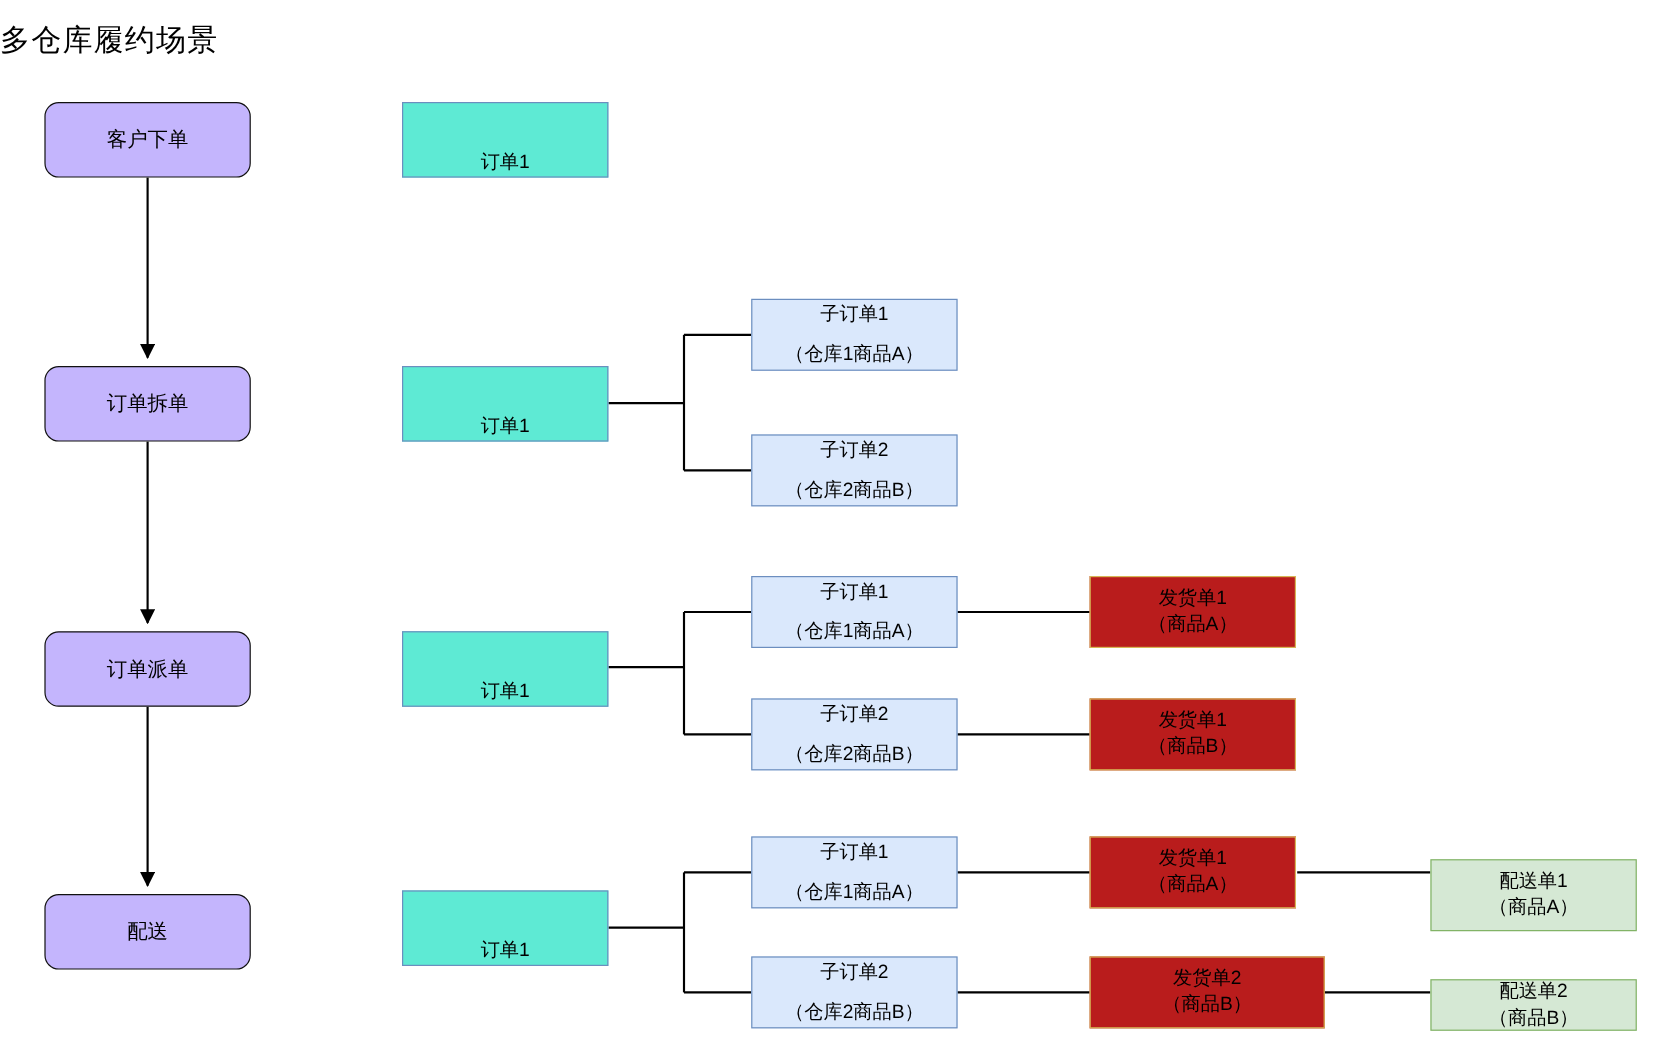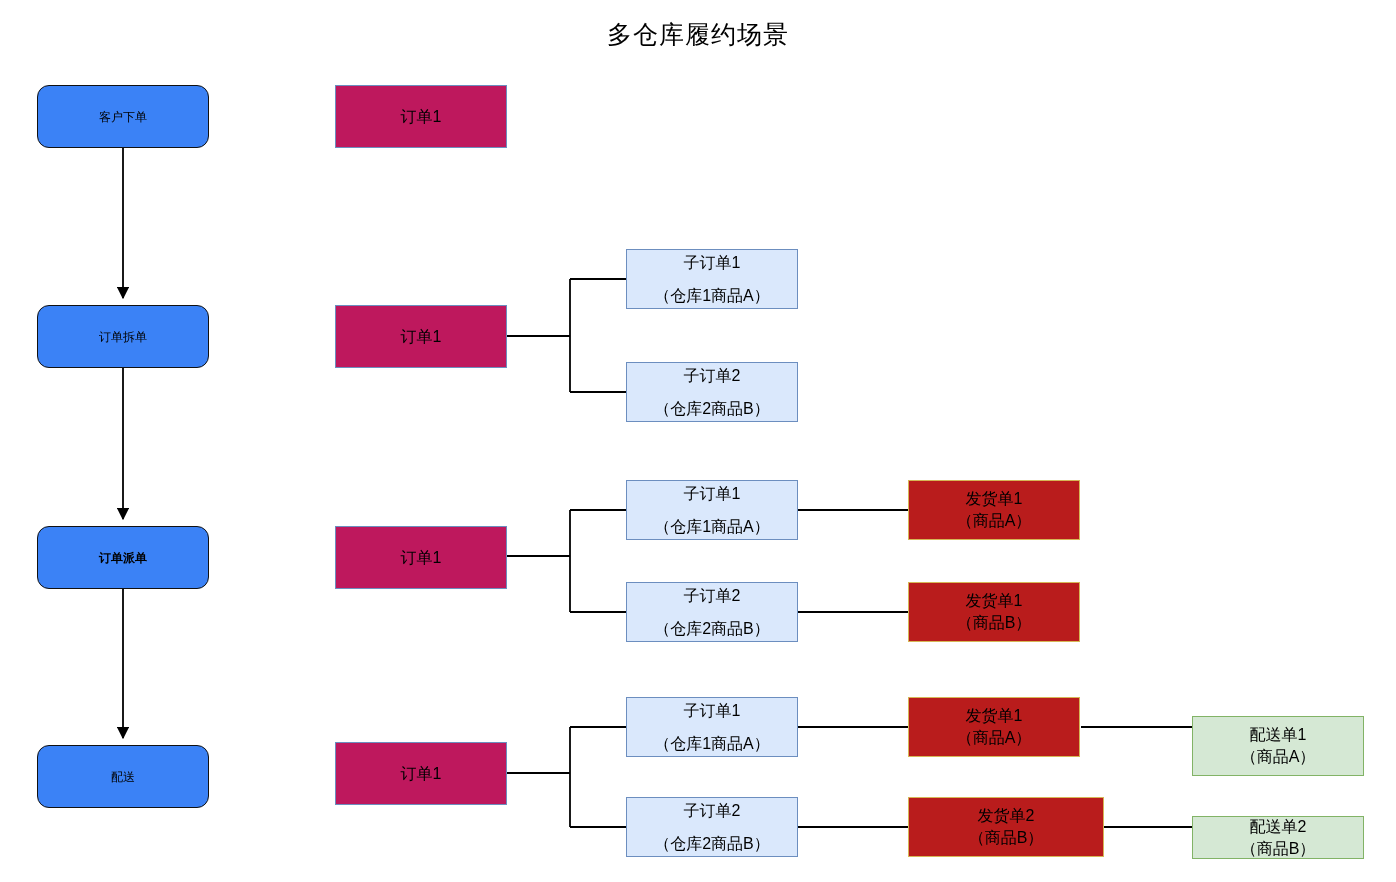--- a/index.html
+++ b/index.html
@@ -16,21 +16,20 @@
     width: 1396px;
     height: 882px;
     overflow: hidden;
     background: #ffffff;
   }
   #title {
     position: absolute;
     left: 0;
     top: 18px;
     width: 1396px;
-    text-align: center;
     font-size: 25px;
     line-height: 32px;
     color: #000;
     letter-spacing: 1px;
   }
   svg.lines {
     position: absolute;
     left: 0;
     top: 0;
     width: 1396px;
@@ -46,26 +45,27 @@
     justify-content: center;
     text-align: center;
     font-size: 16px;
     line-height: 22px;
     border: 1.6px solid #000;
     background: #fff;
   }
   .stage {
     border-radius: 12px;
     border: 1.8px solid #111;
-    background: #3b82f6;
-    font-size: 12px;
+    background: #c4b5fd;
+    font-size: 17px;
   }
   .order {
-    background: #be185d;
+    background: #5eead4;
     border: 1.4px solid #6c8ebf;
+    justify-content: flex-end;
   }
   .suborder {
     background: #dae8fc;
     border: 1.4px solid #6c8ebf;
     gap: 11px;
   }
   .ship {
     background: #b91c1c;
     border: 1.4px solid #d6b656;
   }
@@ -121,21 +121,21 @@
     <line x1="1081" y1="727" x2="1192" y2="727" stroke="#000" stroke-width="1.8"></line>
     <line x1="1081" y1="827" x2="1192" y2="827" stroke="#000" stroke-width="1.8"></line>
   </svg>
 
   <div class="node stage" style="left:37px; top:85px; width:172px; height:63px;">
     <span class="l1">客户下单</span>
   </div>
   <div class="node stage" style="left:37px; top:305px; width:172px; height:63px;font-family:Liberation Serif, serif;">
     <span class="l1">订单拆单</span>
   </div>
-  <div class="node stage" style="left:37px; top:526px; width:172px; height:63px;font-weight:bold;">
+  <div class="node stage" style="left:37px; top:526px; width:172px; height:63px;">
     <span class="l1">订单派单</span>
   </div>
   <div class="node stage" style="left:37px; top:745px; width:172px; height:63px;justify-content:center;">
     <span class="l1">配送</span>
   </div>
 
   <div class="node order" style="left:335px; top:85px; width:172px; height:63px;">
     <span class="l1">订单1</span>
   </div>
 

